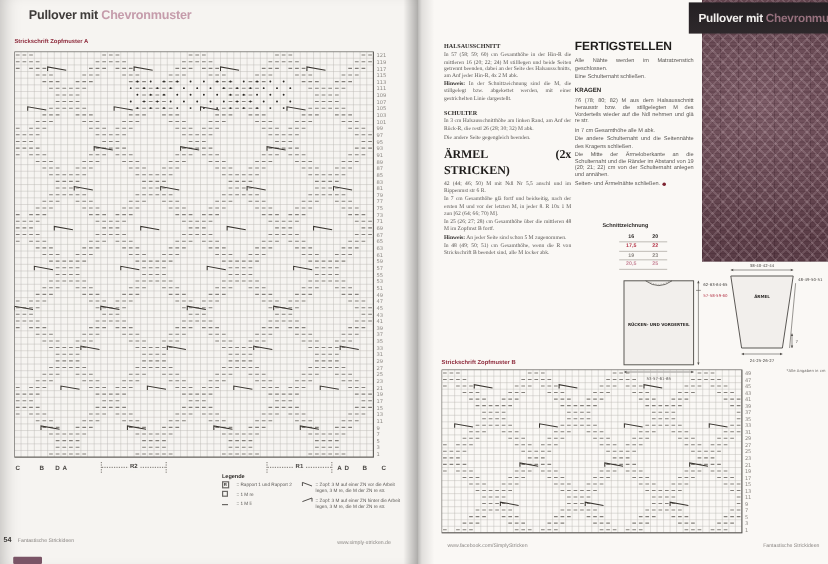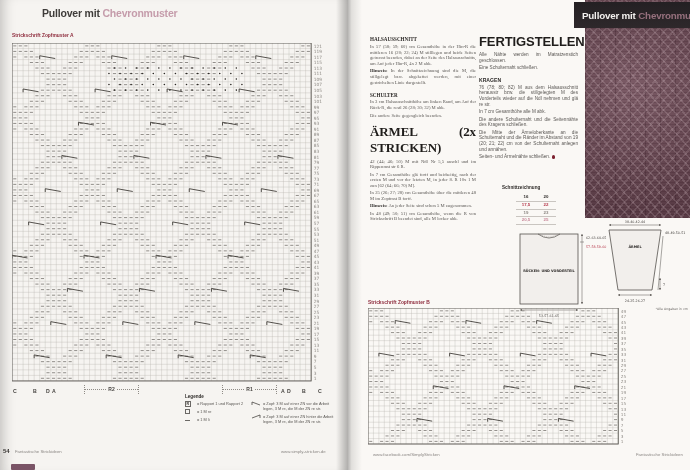--- a/index.html
+++ b/index.html
@@ -23,21 +23,21 @@
   .legend .lg-title{font-weight:bold;font-size:4.6px;color:#2e2b29;margin-bottom:2px;}
   .lg-item{display:flex;align-items:flex-start;margin-bottom:2.5px;}
   .lg-sym{width:10px;flex:0 0 10px;margin-right:2px;position:relative;top:0;}
   .sq{display:inline-block;width:4.5px;height:4.5px;border:.6px solid #6b6865;box-sizing:border-box;}
   .rsym{display:inline-block;width:5.5px;height:5.5px;border:.6px solid #6b6865;box-sizing:border-box;
         font-size:3.6px;font-weight:bold;text-align:center;line-height:4.5px;color:#3a3735;}
   .dash{display:inline-block;width:4.5px;height:1px;background:#6b6865;margin-top:2px;}
   .footer{font-size:4.3px;color:#8a8683;white-space:nowrap;}
   .footer b{font-size:6px;color:#3a3735;margin-right:4px;}
   .col{position:absolute;color:#5a5754;font-size:4.65px;line-height:1.24;text-align:justify;}
-  .col h2{margin:0 0 2px 0;font-size:13px;color:#1f1d1b;letter-spacing:-.1px;}
+  .col h2{margin:0 0 2px 0;font-size:10px;color:#1f1d1b;letter-spacing:-.1px;}
   .col h3{margin:0 0 1.5px 0;font-size:5.1px;color:#2e2b29;}
   .col p{margin:0 0 1.5px 0;}
   .col .gap{height:4.5px;}
   .hint b{color:#2e2b29;}
   .enddot{display:inline-block;width:3.2px;height:3.2px;border-radius:50%;background:#7d2230;vertical-align:middle;margin-left:1.5px;}
   .schem-title{font-size:4.6px;font-weight:bold;color:#2e2b29;}
   .size-table{position:absolute;font-size:4.4px;font-weight:bold;line-height:1.55;}
   .size-table .row{display:flex;border-bottom:.5px solid #c9c5c0;}
   .size-table .c{width:20px;text-align:center;}
   .photo{position:absolute;left:585px;top:0;width:105px;height:218px;background-color:#6d4955;
@@ -54,21 +54,21 @@
   .swatch-corner{position:absolute;left:11px;top:464px;width:24px;height:6px;background:#7a5466;border-radius:1px;}
   svg text{font-family:"DejaVu Sans",sans-serif;}
 </style>
 </head>
 <body>
 
 <div id="stage">
 
   <div class="page left">
 
-    <div class="abs spread-title" style="left:23px;top:7px;padding-left:19px;">
+    <div class="abs spread-title" style="left:5px;top:7px;padding-left:19px;">
       <span>Pullover mit</span>
       <span class="accent">Chevronmuster</span>
     </div>
 
     <div class="abs chart-label" style="left:12px;top:33px;">Strickschrift Zopfmuster A</div>
 
     <svg id="chartA" class="abs" style="left:12px;top:43px;" width="322" height="342">
         <path d="M0.00 0 V337.94 M5.54 0 V337.94 M11.08 0 V337.94 M16.62 0 V337.94 M22.16 0 V337.94 M27.70 0 V337.94 M33.24 0 V337.94 M38.78 0 V337.94 M44.32 0 V337.94 M49.86 0 V337.94 M55.40 0 V337.94 M60.94 0 V337.94 M66.48 0 V337.94 M72.02 0 V337.94 M77.56 0 V337.94 M83.10 0 V337.94 M88.64 0 V337.94 M94.18 0 V337.94 M99.72 0 V337.94 M105.26 0 V337.94 M110.80 0 V337.94 M116.34 0 V337.94 M121.88 0 V337.94 M127.42 0 V337.94 M132.96 0 V337.94 M138.50 0 V337.94 M144.04 0 V337.94 M149.58 0 V337.94 M155.12 0 V337.94 M160.66 0 V337.94 M166.20 0 V337.94 M171.74 0 V337.94 M177.28 0 V337.94 M182.82 0 V337.94 M188.36 0 V337.94 M193.90 0 V337.94 M199.44 0 V337.94 M204.98 0 V337.94 M210.52 0 V337.94 M216.06 0 V337.94 M221.60 0 V337.94 M227.14 0 V337.94 M232.68 0 V337.94 M238.22 0 V337.94 M243.76 0 V337.94 M249.30 0 V337.94 M254.84 0 V337.94 M260.38 0 V337.94 M265.92 0 V337.94 M271.46 0 V337.94 M277.00 0 V337.94 M282.54 0 V337.94 M288.08 0 V337.94 M293.62 0 V337.94 M299.16 0 V337.94 M0 0.00 H299.16 M0 5.54 H299.16 M0 11.08 H299.16 M0 16.62 H299.16 M0 22.16 H299.16 M0 27.70 H299.16 M0 33.24 H299.16 M0 38.78 H299.16 M0 44.32 H299.16 M0 49.86 H299.16 M0 55.40 H299.16 M0 60.94 H299.16 M0 66.48 H299.16 M0 72.02 H299.16 M0 77.56 H299.16 M0 83.10 H299.16 M0 88.64 H299.16 M0 94.18 H299.16 M0 99.72 H299.16 M0 105.26 H299.16 M0 110.80 H299.16 M0 116.34 H299.16 M0 121.88 H299.16 M0 127.42 H299.16 M0 132.96 H299.16 M0 138.50 H299.16 M0 144.04 H299.16 M0 149.58 H299.16 M0 155.12 H299.16 M0 160.66 H299.16 M0 166.20 H299.16 M0 171.74 H299.16 M0 177.28 H299.16 M0 182.82 H299.16 M0 188.36 H299.16 M0 193.90 H299.16 M0 199.44 H299.16 M0 204.98 H299.16 M0 210.52 H299.16 M0 216.06 H299.16 M0 221.60 H299.16 M0 227.14 H299.16 M0 232.68 H299.16 M0 238.22 H299.16 M0 243.76 H299.16 M0 249.30 H299.16 M0 254.84 H299.16 M0 260.38 H299.16 M0 265.92 H299.16 M0 271.46 H299.16 M0 277.00 H299.16 M0 282.54 H299.16 M0 288.08 H299.16 M0 293.62 H299.16 M0 299.16 H299.16 M0 304.70 H299.16 M0 310.24 H299.16 M0 315.78 H299.16 M0 321.32 H299.16 M0 326.86 H299.16 M0 332.40 H299.16 M0 337.94 H299.16 " stroke="#b8b4af" stroke-width=".35" fill="none"></path>
         <path d="M1.22 2.88 h3.10 M6.76 2.88 h3.10 M12.30 2.88 h3.10 M73.24 2.88 h3.10 M78.78 2.88 h3.10 M84.32 2.88 h3.10 M145.26 2.88 h3.10 M150.80 2.88 h3.10 M156.34 2.88 h3.10 M217.28 2.88 h3.10 M222.82 2.88 h3.10 M228.36 2.88 h3.10 M289.30 2.88 h3.10 M294.84 2.88 h3.10 M1.22 8.42 h3.10 M6.76 8.42 h3.10 M12.30 8.42 h3.10 M17.84 8.42 h3.10 M67.70 8.42 h3.10 M73.24 8.42 h3.10 M78.78 8.42 h3.10 M84.32 8.42 h3.10 M89.86 8.42 h3.10 M139.72 8.42 h3.10 M145.26 8.42 h3.10 M150.80 8.42 h3.10 M156.34 8.42 h3.10 M161.88 8.42 h3.10 M211.74 8.42 h3.10 M217.28 8.42 h3.10 M222.82 8.42 h3.10 M228.36 8.42 h3.10 M233.90 8.42 h3.10 M283.76 8.42 h3.10 M289.30 8.42 h3.10 M294.84 8.42 h3.10 M1.22 13.96 h3.10 M12.30 13.96 h3.10 M17.84 13.96 h3.10 M23.38 13.96 h3.10 M62.16 13.96 h3.10 M67.70 13.96 h3.10 M73.24 13.96 h3.10 M84.32 13.96 h3.10 M89.86 13.96 h3.10 M95.40 13.96 h3.10 M134.18 13.96 h3.10 M139.72 13.96 h3.10 M145.26 13.96 h3.10 M156.34 13.96 h3.10 M161.88 13.96 h3.10 M167.42 13.96 h3.10 M206.20 13.96 h3.10 M211.74 13.96 h3.10 M217.28 13.96 h3.10 M228.36 13.96 h3.10 M233.90 13.96 h3.10 M239.44 13.96 h3.10 M278.22 13.96 h3.10 M283.76 13.96 h3.10 M289.30 13.96 h3.10 M17.84 19.50 h3.10 M23.38 19.50 h3.10 M28.92 19.50 h3.10 M56.62 19.50 h3.10 M62.16 19.50 h3.10 M67.70 19.50 h3.10 M89.86 19.50 h3.10 M95.40 19.50 h3.10 M100.94 19.50 h3.10 M128.64 19.50 h3.10 M134.18 19.50 h3.10 M139.72 19.50 h3.10 M161.88 19.50 h3.10 M167.42 19.50 h3.10 M172.96 19.50 h3.10 M200.66 19.50 h3.10 M206.20 19.50 h3.10 M211.74 19.50 h3.10 M233.90 19.50 h3.10 M239.44 19.50 h3.10 M244.98 19.50 h3.10 M272.68 19.50 h3.10 M278.22 19.50 h3.10 M283.76 19.50 h3.10 M23.38 25.04 h3.10 M28.92 25.04 h3.10 M34.46 25.04 h3.10 M51.08 25.04 h3.10 M56.62 25.04 h3.10 M62.16 25.04 h3.10 M95.40 25.04 h3.10 M100.94 25.04 h3.10 M106.48 25.04 h3.10 M123.10 25.04 h3.10 M128.64 25.04 h3.10 M134.18 25.04 h3.10 M167.42 25.04 h3.10 M172.96 25.04 h3.10 M178.50 25.04 h3.10 M195.12 25.04 h3.10 M200.66 25.04 h3.10 M206.20 25.04 h3.10 M239.44 25.04 h3.10 M244.98 25.04 h3.10 M250.52 25.04 h3.10 M267.14 25.04 h3.10 M272.68 25.04 h3.10 M278.22 25.04 h3.10 M28.92 30.58 h3.10 M34.46 30.58 h3.10 M40.00 30.58 h3.10 M45.54 30.58 h3.10 M51.08 30.58 h3.10 M56.62 30.58 h3.10 M100.94 30.58 h3.10 M106.48 30.58 h3.10 M112.02 30.58 h3.10 M117.56 30.58 h3.10 M123.10 30.58 h3.10 M128.64 30.58 h3.10 M172.96 30.58 h3.10 M178.50 30.58 h3.10 M184.04 30.58 h3.10 M189.58 30.58 h3.10 M195.12 30.58 h3.10 M200.66 30.58 h3.10 M244.98 30.58 h3.10 M250.52 30.58 h3.10 M256.06 30.58 h3.10 M261.60 30.58 h3.10 M267.14 30.58 h3.10 M272.68 30.58 h3.10 M34.46 36.12 h3.10 M40.00 36.12 h3.10 M45.54 36.12 h3.10 M51.08 36.12 h3.10 M106.48 36.12 h3.10 M112.02 36.12 h3.10 M117.56 36.12 h3.10 M123.10 36.12 h3.10 M178.50 36.12 h3.10 M184.04 36.12 h3.10 M189.58 36.12 h3.10 M195.12 36.12 h3.10 M250.52 36.12 h3.10 M256.06 36.12 h3.10 M261.60 36.12 h3.10 M267.14 36.12 h3.10 M34.46 41.66 h3.10 M40.00 41.66 h3.10 M45.54 41.66 h3.10 M51.08 41.66 h3.10 M106.48 41.66 h3.10 M112.02 41.66 h3.10 M117.56 41.66 h3.10 M123.10 41.66 h3.10 M178.50 41.66 h3.10 M184.04 41.66 h3.10 M189.58 41.66 h3.10 M195.12 41.66 h3.10 M250.52 41.66 h3.10 M256.06 41.66 h3.10 M261.60 41.66 h3.10 M267.14 41.66 h3.10 M28.92 47.20 h3.10 M34.46 47.20 h3.10 M40.00 47.20 h3.10 M45.54 47.20 h3.10 M51.08 47.20 h3.10 M56.62 47.20 h3.10 M100.94 47.20 h3.10 M106.48 47.20 h3.10 M112.02 47.20 h3.10 M117.56 47.20 h3.10 M123.10 47.20 h3.10 M128.64 47.20 h3.10 M172.96 47.20 h3.10 M178.50 47.20 h3.10 M184.04 47.20 h3.10 M189.58 47.20 h3.10 M195.12 47.20 h3.10 M200.66 47.20 h3.10 M244.98 47.20 h3.10 M250.52 47.20 h3.10 M256.06 47.20 h3.10 M261.60 47.20 h3.10 M267.14 47.20 h3.10 M272.68 47.20 h3.10 M23.38 52.74 h3.10 M28.92 52.74 h3.10 M34.46 52.74 h3.10 M51.08 52.74 h3.10 M56.62 52.74 h3.10 M62.16 52.74 h3.10 M95.40 52.74 h3.10 M100.94 52.74 h3.10 M106.48 52.74 h3.10 M123.10 52.74 h3.10 M128.64 52.74 h3.10 M134.18 52.74 h3.10 M167.42 52.74 h3.10 M172.96 52.74 h3.10 M178.50 52.74 h3.10 M195.12 52.74 h3.10 M200.66 52.74 h3.10 M206.20 52.74 h3.10 M239.44 52.74 h3.10 M244.98 52.74 h3.10 M250.52 52.74 h3.10 M267.14 52.74 h3.10 M272.68 52.74 h3.10 M278.22 52.74 h3.10 M17.84 58.28 h3.10 M23.38 58.28 h3.10 M28.92 58.28 h3.10 M56.62 58.28 h3.10 M62.16 58.28 h3.10 M67.70 58.28 h3.10 M89.86 58.28 h3.10 M95.40 58.28 h3.10 M100.94 58.28 h3.10 M128.64 58.28 h3.10 M134.18 58.28 h3.10 M139.72 58.28 h3.10 M161.88 58.28 h3.10 M167.42 58.28 h3.10 M172.96 58.28 h3.10 M200.66 58.28 h3.10 M206.20 58.28 h3.10 M211.74 58.28 h3.10 M233.90 58.28 h3.10 M239.44 58.28 h3.10 M244.98 58.28 h3.10 M272.68 58.28 h3.10 M278.22 58.28 h3.10 M283.76 58.28 h3.10 M1.22 63.82 h3.10 M12.30 63.82 h3.10 M17.84 63.82 h3.10 M23.38 63.82 h3.10 M62.16 63.82 h3.10 M67.70 63.82 h3.10 M73.24 63.82 h3.10 M84.32 63.82 h3.10 M89.86 63.82 h3.10 M95.40 63.82 h3.10 M134.18 63.82 h3.10 M139.72 63.82 h3.10 M145.26 63.82 h3.10 M156.34 63.82 h3.10 M161.88 63.82 h3.10 M167.42 63.82 h3.10 M206.20 63.82 h3.10 M211.74 63.82 h3.10 M217.28 63.82 h3.10 M228.36 63.82 h3.10 M233.90 63.82 h3.10 M239.44 63.82 h3.10 M278.22 63.82 h3.10 M283.76 63.82 h3.10 M289.30 63.82 h3.10 M1.22 69.36 h3.10 M6.76 69.36 h3.10 M12.30 69.36 h3.10 M17.84 69.36 h3.10 M67.70 69.36 h3.10 M73.24 69.36 h3.10 M78.78 69.36 h3.10 M84.32 69.36 h3.10 M89.86 69.36 h3.10 M139.72 69.36 h3.10 M145.26 69.36 h3.10 M150.80 69.36 h3.10 M156.34 69.36 h3.10 M161.88 69.36 h3.10 M211.74 69.36 h3.10 M217.28 69.36 h3.10 M222.82 69.36 h3.10 M228.36 69.36 h3.10 M233.90 69.36 h3.10 M283.76 69.36 h3.10 M289.30 69.36 h3.10 M294.84 69.36 h3.10 M1.22 74.90 h3.10 M6.76 74.90 h3.10 M12.30 74.90 h3.10 M73.24 74.90 h3.10 M78.78 74.90 h3.10 M84.32 74.90 h3.10 M145.26 74.90 h3.10 M150.80 74.90 h3.10 M156.34 74.90 h3.10 M217.28 74.90 h3.10 M222.82 74.90 h3.10 M228.36 74.90 h3.10 M289.30 74.90 h3.10 M294.84 74.90 h3.10 M1.22 80.44 h3.10 M6.76 80.44 h3.10 M12.30 80.44 h3.10 M17.84 80.44 h3.10 M67.70 80.44 h3.10 M73.24 80.44 h3.10 M78.78 80.44 h3.10 M84.32 80.44 h3.10 M89.86 80.44 h3.10 M139.72 80.44 h3.10 M145.26 80.44 h3.10 M150.80 80.44 h3.10 M156.34 80.44 h3.10 M161.88 80.44 h3.10 M211.74 80.44 h3.10 M217.28 80.44 h3.10 M222.82 80.44 h3.10 M228.36 80.44 h3.10 M233.90 80.44 h3.10 M283.76 80.44 h3.10 M289.30 80.44 h3.10 M294.84 80.44 h3.10 M1.22 85.98 h3.10 M12.30 85.98 h3.10 M17.84 85.98 h3.10 M23.38 85.98 h3.10 M62.16 85.98 h3.10 M67.70 85.98 h3.10 M73.24 85.98 h3.10 M84.32 85.98 h3.10 M89.86 85.98 h3.10 M95.40 85.98 h3.10 M134.18 85.98 h3.10 M139.72 85.98 h3.10 M145.26 85.98 h3.10 M156.34 85.98 h3.10 M161.88 85.98 h3.10 M167.42 85.98 h3.10 M206.20 85.98 h3.10 M211.74 85.98 h3.10 M217.28 85.98 h3.10 M228.36 85.98 h3.10 M233.90 85.98 h3.10 M239.44 85.98 h3.10 M278.22 85.98 h3.10 M283.76 85.98 h3.10 M289.30 85.98 h3.10 M17.84 91.52 h3.10 M23.38 91.52 h3.10 M28.92 91.52 h3.10 M56.62 91.52 h3.10 M62.16 91.52 h3.10 M67.70 91.52 h3.10 M89.86 91.52 h3.10 M95.40 91.52 h3.10 M100.94 91.52 h3.10 M128.64 91.52 h3.10 M134.18 91.52 h3.10 M139.72 91.52 h3.10 M161.88 91.52 h3.10 M167.42 91.52 h3.10 M172.96 91.52 h3.10 M200.66 91.52 h3.10 M206.20 91.52 h3.10 M211.74 91.52 h3.10 M233.90 91.52 h3.10 M239.44 91.52 h3.10 M244.98 91.52 h3.10 M272.68 91.52 h3.10 M278.22 91.52 h3.10 M283.76 91.52 h3.10 M23.38 97.06 h3.10 M28.92 97.06 h3.10 M34.46 97.06 h3.10 M51.08 97.06 h3.10 M56.62 97.06 h3.10 M62.16 97.06 h3.10 M95.40 97.06 h3.10 M100.94 97.06 h3.10 M106.48 97.06 h3.10 M123.10 97.06 h3.10 M128.64 97.06 h3.10 M134.18 97.06 h3.10 M167.42 97.06 h3.10 M172.96 97.06 h3.10 M178.50 97.06 h3.10 M195.12 97.06 h3.10 M200.66 97.06 h3.10 M206.20 97.06 h3.10 M239.44 97.06 h3.10 M244.98 97.06 h3.10 M250.52 97.06 h3.10 M267.14 97.06 h3.10 M272.68 97.06 h3.10 M278.22 97.06 h3.10 M28.92 102.60 h3.10 M34.46 102.60 h3.10 M40.00 102.60 h3.10 M45.54 102.60 h3.10 M51.08 102.60 h3.10 M56.62 102.60 h3.10 M100.94 102.60 h3.10 M106.48 102.60 h3.10 M112.02 102.60 h3.10 M117.56 102.60 h3.10 M123.10 102.60 h3.10 M128.64 102.60 h3.10 M172.96 102.60 h3.10 M178.50 102.60 h3.10 M184.04 102.60 h3.10 M189.58 102.60 h3.10 M195.12 102.60 h3.10 M200.66 102.60 h3.10 M244.98 102.60 h3.10 M250.52 102.60 h3.10 M256.06 102.60 h3.10 M261.60 102.60 h3.10 M267.14 102.60 h3.10 M272.68 102.60 h3.10 M34.46 108.14 h3.10 M40.00 108.14 h3.10 M45.54 108.14 h3.10 M51.08 108.14 h3.10 M106.48 108.14 h3.10 M112.02 108.14 h3.10 M117.56 108.14 h3.10 M123.10 108.14 h3.10 M178.50 108.14 h3.10 M184.04 108.14 h3.10 M189.58 108.14 h3.10 M195.12 108.14 h3.10 M250.52 108.14 h3.10 M256.06 108.14 h3.10 M261.60 108.14 h3.10 M267.14 108.14 h3.10 M34.46 113.68 h3.10 M40.00 113.68 h3.10 M45.54 113.68 h3.10 M51.08 113.68 h3.10 M106.48 113.68 h3.10 M112.02 113.68 h3.10 M117.56 113.68 h3.10 M123.10 113.68 h3.10 M178.50 113.68 h3.10 M184.04 113.68 h3.10 M189.58 113.68 h3.10 M195.12 113.68 h3.10 M250.52 113.68 h3.10 M256.06 113.68 h3.10 M261.60 113.68 h3.10 M267.14 113.68 h3.10 M28.92 119.22 h3.10 M34.46 119.22 h3.10 M40.00 119.22 h3.10 M45.54 119.22 h3.10 M51.08 119.22 h3.10 M56.62 119.22 h3.10 M100.94 119.22 h3.10 M106.48 119.22 h3.10 M112.02 119.22 h3.10 M117.56 119.22 h3.10 M123.10 119.22 h3.10 M128.64 119.22 h3.10 M172.96 119.22 h3.10 M178.50 119.22 h3.10 M184.04 119.22 h3.10 M189.58 119.22 h3.10 M195.12 119.22 h3.10 M200.66 119.22 h3.10 M244.98 119.22 h3.10 M250.52 119.22 h3.10 M256.06 119.22 h3.10 M261.60 119.22 h3.10 M267.14 119.22 h3.10 M272.68 119.22 h3.10 M23.38 124.76 h3.10 M28.92 124.76 h3.10 M34.46 124.76 h3.10 M51.08 124.76 h3.10 M56.62 124.76 h3.10 M62.16 124.76 h3.10 M95.40 124.76 h3.10 M100.94 124.76 h3.10 M106.48 124.76 h3.10 M123.10 124.76 h3.10 M128.64 124.76 h3.10 M134.18 124.76 h3.10 M167.42 124.76 h3.10 M172.96 124.76 h3.10 M178.50 124.76 h3.10 M195.12 124.76 h3.10 M200.66 124.76 h3.10 M206.20 124.76 h3.10 M239.44 124.76 h3.10 M244.98 124.76 h3.10 M250.52 124.76 h3.10 M267.14 124.76 h3.10 M272.68 124.76 h3.10 M278.22 124.76 h3.10 M17.84 130.30 h3.10 M23.38 130.30 h3.10 M28.92 130.30 h3.10 M56.62 130.30 h3.10 M62.16 130.30 h3.10 M67.70 130.30 h3.10 M89.86 130.30 h3.10 M95.40 130.30 h3.10 M100.94 130.30 h3.10 M128.64 130.30 h3.10 M134.18 130.30 h3.10 M139.72 130.30 h3.10 M161.88 130.30 h3.10 M167.42 130.30 h3.10 M172.96 130.30 h3.10 M200.66 130.30 h3.10 M206.20 130.30 h3.10 M211.74 130.30 h3.10 M233.90 130.30 h3.10 M239.44 130.30 h3.10 M244.98 130.30 h3.10 M272.68 130.30 h3.10 M278.22 130.30 h3.10 M283.76 130.30 h3.10 M1.22 135.84 h3.10 M12.30 135.84 h3.10 M17.84 135.84 h3.10 M23.38 135.84 h3.10 M62.16 135.84 h3.10 M67.70 135.84 h3.10 M73.24 135.84 h3.10 M84.32 135.84 h3.10 M89.86 135.84 h3.10 M95.40 135.84 h3.10 M134.18 135.84 h3.10 M139.72 135.84 h3.10 M145.26 135.84 h3.10 M156.34 135.84 h3.10 M161.88 135.84 h3.10 M167.42 135.84 h3.10 M206.20 135.84 h3.10 M211.74 135.84 h3.10 M217.28 135.84 h3.10 M228.36 135.84 h3.10 M233.90 135.84 h3.10 M239.44 135.84 h3.10 M278.22 135.84 h3.10 M283.76 135.84 h3.10 M289.30 135.84 h3.10 M1.22 141.38 h3.10 M6.76 141.38 h3.10 M12.30 141.38 h3.10 M17.84 141.38 h3.10 M67.70 141.38 h3.10 M73.24 141.38 h3.10 M78.78 141.38 h3.10 M84.32 141.38 h3.10 M89.86 141.38 h3.10 M139.72 141.38 h3.10 M145.26 141.38 h3.10 M150.80 141.38 h3.10 M156.34 141.38 h3.10 M161.88 141.38 h3.10 M211.74 141.38 h3.10 M217.28 141.38 h3.10 M222.82 141.38 h3.10 M228.36 141.38 h3.10 M233.90 141.38 h3.10 M283.76 141.38 h3.10 M289.30 141.38 h3.10 M294.84 141.38 h3.10 M1.22 146.92 h3.10 M6.76 146.92 h3.10 M12.30 146.92 h3.10 M73.24 146.92 h3.10 M78.78 146.92 h3.10 M84.32 146.92 h3.10 M145.26 146.92 h3.10 M150.80 146.92 h3.10 M156.34 146.92 h3.10 M217.28 146.92 h3.10 M222.82 146.92 h3.10 M228.36 146.92 h3.10 M289.30 146.92 h3.10 M294.84 146.92 h3.10 M1.22 152.46 h3.10 M6.76 152.46 h3.10 M12.30 152.46 h3.10 M17.84 152.46 h3.10 M67.70 152.46 h3.10 M73.24 152.46 h3.10 M78.78 152.46 h3.10 M84.32 152.46 h3.10 M89.86 152.46 h3.10 M139.72 152.46 h3.10 M145.26 152.46 h3.10 M150.80 152.46 h3.10 M156.34 152.46 h3.10 M161.88 152.46 h3.10 M211.74 152.46 h3.10 M217.28 152.46 h3.10 M222.82 152.46 h3.10 M228.36 152.46 h3.10 M233.90 152.46 h3.10 M283.76 152.46 h3.10 M289.30 152.46 h3.10 M294.84 152.46 h3.10 M1.22 158.00 h3.10 M12.30 158.00 h3.10 M17.84 158.00 h3.10 M23.38 158.00 h3.10 M62.16 158.00 h3.10 M67.70 158.00 h3.10 M73.24 158.00 h3.10 M84.32 158.00 h3.10 M89.86 158.00 h3.10 M95.40 158.00 h3.10 M134.18 158.00 h3.10 M139.72 158.00 h3.10 M145.26 158.00 h3.10 M156.34 158.00 h3.10 M161.88 158.00 h3.10 M167.42 158.00 h3.10 M206.20 158.00 h3.10 M211.74 158.00 h3.10 M217.28 158.00 h3.10 M228.36 158.00 h3.10 M233.90 158.00 h3.10 M239.44 158.00 h3.10 M278.22 158.00 h3.10 M283.76 158.00 h3.10 M289.30 158.00 h3.10 M17.84 163.54 h3.10 M23.38 163.54 h3.10 M28.92 163.54 h3.10 M56.62 163.54 h3.10 M62.16 163.54 h3.10 M67.70 163.54 h3.10 M89.86 163.54 h3.10 M95.40 163.54 h3.10 M100.94 163.54 h3.10 M128.64 163.54 h3.10 M134.18 163.54 h3.10 M139.72 163.54 h3.10 M161.88 163.54 h3.10 M167.42 163.54 h3.10 M172.96 163.54 h3.10 M200.66 163.54 h3.10 M206.20 163.54 h3.10 M211.74 163.54 h3.10 M233.90 163.54 h3.10 M239.44 163.54 h3.10 M244.98 163.54 h3.10 M272.68 163.54 h3.10 M278.22 163.54 h3.10 M283.76 163.54 h3.10 M23.38 169.08 h3.10 M28.92 169.08 h3.10 M34.46 169.08 h3.10 M51.08 169.08 h3.10 M56.62 169.08 h3.10 M62.16 169.08 h3.10 M95.40 169.08 h3.10 M100.94 169.08 h3.10 M106.48 169.08 h3.10 M123.10 169.08 h3.10 M128.64 169.08 h3.10 M134.18 169.08 h3.10 M167.42 169.08 h3.10 M172.96 169.08 h3.10 M178.50 169.08 h3.10 M195.12 169.08 h3.10 M200.66 169.08 h3.10 M206.20 169.08 h3.10 M239.44 169.08 h3.10 M244.98 169.08 h3.10 M250.52 169.08 h3.10 M267.14 169.08 h3.10 M272.68 169.08 h3.10 M278.22 169.08 h3.10 M28.92 174.62 h3.10 M34.46 174.62 h3.10 M40.00 174.62 h3.10 M45.54 174.62 h3.10 M51.08 174.62 h3.10 M56.62 174.62 h3.10 M100.94 174.62 h3.10 M106.48 174.62 h3.10 M112.02 174.62 h3.10 M117.56 174.62 h3.10 M123.10 174.62 h3.10 M128.64 174.62 h3.10 M172.96 174.62 h3.10 M178.50 174.62 h3.10 M184.04 174.62 h3.10 M189.58 174.62 h3.10 M195.12 174.62 h3.10 M200.66 174.62 h3.10 M244.98 174.62 h3.10 M250.52 174.62 h3.10 M256.06 174.62 h3.10 M261.60 174.62 h3.10 M267.14 174.62 h3.10 M272.68 174.62 h3.10 M34.46 180.16 h3.10 M40.00 180.16 h3.10 M45.54 180.16 h3.10 M51.08 180.16 h3.10 M106.48 180.16 h3.10 M112.02 180.16 h3.10 M117.56 180.16 h3.10 M123.10 180.16 h3.10 M178.50 180.16 h3.10 M184.04 180.16 h3.10 M189.58 180.16 h3.10 M195.12 180.16 h3.10 M250.52 180.16 h3.10 M256.06 180.16 h3.10 M261.60 180.16 h3.10 M267.14 180.16 h3.10 M34.46 185.70 h3.10 M40.00 185.70 h3.10 M45.54 185.70 h3.10 M51.08 185.70 h3.10 M106.48 185.70 h3.10 M112.02 185.70 h3.10 M117.56 185.70 h3.10 M123.10 185.70 h3.10 M178.50 185.70 h3.10 M184.04 185.70 h3.10 M189.58 185.70 h3.10 M195.12 185.70 h3.10 M250.52 185.70 h3.10 M256.06 185.70 h3.10 M261.60 185.70 h3.10 M267.14 185.70 h3.10 M28.92 191.24 h3.10 M34.46 191.24 h3.10 M40.00 191.24 h3.10 M45.54 191.24 h3.10 M51.08 191.24 h3.10 M56.62 191.24 h3.10 M100.94 191.24 h3.10 M106.48 191.24 h3.10 M112.02 191.24 h3.10 M117.56 191.24 h3.10 M123.10 191.24 h3.10 M128.64 191.24 h3.10 M172.96 191.24 h3.10 M178.50 191.24 h3.10 M184.04 191.24 h3.10 M189.58 191.24 h3.10 M195.12 191.24 h3.10 M200.66 191.24 h3.10 M244.98 191.24 h3.10 M250.52 191.24 h3.10 M256.06 191.24 h3.10 M261.60 191.24 h3.10 M267.14 191.24 h3.10 M272.68 191.24 h3.10 M23.38 196.78 h3.10 M28.92 196.78 h3.10 M34.46 196.78 h3.10 M51.08 196.78 h3.10 M56.62 196.78 h3.10 M62.16 196.78 h3.10 M95.40 196.78 h3.10 M100.94 196.78 h3.10 M106.48 196.78 h3.10 M123.10 196.78 h3.10 M128.64 196.78 h3.10 M134.18 196.78 h3.10 M167.42 196.78 h3.10 M172.96 196.78 h3.10 M178.50 196.78 h3.10 M195.12 196.78 h3.10 M200.66 196.78 h3.10 M206.20 196.78 h3.10 M239.44 196.78 h3.10 M244.98 196.78 h3.10 M250.52 196.78 h3.10 M267.14 196.78 h3.10 M272.68 196.78 h3.10 M278.22 196.78 h3.10 M17.84 202.32 h3.10 M23.38 202.32 h3.10 M28.92 202.32 h3.10 M56.62 202.32 h3.10 M62.16 202.32 h3.10 M67.70 202.32 h3.10 M89.86 202.32 h3.10 M95.40 202.32 h3.10 M100.94 202.32 h3.10 M128.64 202.32 h3.10 M134.18 202.32 h3.10 M139.72 202.32 h3.10 M161.88 202.32 h3.10 M167.42 202.32 h3.10 M172.96 202.32 h3.10 M200.66 202.32 h3.10 M206.20 202.32 h3.10 M211.74 202.32 h3.10 M233.90 202.32 h3.10 M239.44 202.32 h3.10 M244.98 202.32 h3.10 M272.68 202.32 h3.10 M278.22 202.32 h3.10 M283.76 202.32 h3.10 M1.22 207.86 h3.10 M12.30 207.86 h3.10 M17.84 207.86 h3.10 M23.38 207.86 h3.10 M62.16 207.86 h3.10 M67.70 207.86 h3.10 M73.24 207.86 h3.10 M84.32 207.86 h3.10 M89.86 207.86 h3.10 M95.40 207.86 h3.10 M134.18 207.86 h3.10 M139.72 207.86 h3.10 M145.26 207.86 h3.10 M156.34 207.86 h3.10 M161.88 207.86 h3.10 M167.42 207.86 h3.10 M206.20 207.86 h3.10 M211.74 207.86 h3.10 M217.28 207.86 h3.10 M228.36 207.86 h3.10 M233.90 207.86 h3.10 M239.44 207.86 h3.10 M278.22 207.86 h3.10 M283.76 207.86 h3.10 M289.30 207.86 h3.10 M1.22 213.40 h3.10 M6.76 213.40 h3.10 M12.30 213.40 h3.10 M17.84 213.40 h3.10 M67.70 213.40 h3.10 M73.24 213.40 h3.10 M78.78 213.40 h3.10 M84.32 213.40 h3.10 M89.86 213.40 h3.10 M139.72 213.40 h3.10 M145.26 213.40 h3.10 M150.80 213.40 h3.10 M156.34 213.40 h3.10 M161.88 213.40 h3.10 M211.74 213.40 h3.10 M217.28 213.40 h3.10 M222.82 213.40 h3.10 M228.36 213.40 h3.10 M233.90 213.40 h3.10 M283.76 213.40 h3.10 M289.30 213.40 h3.10 M294.84 213.40 h3.10 M1.22 218.94 h3.10 M6.76 218.94 h3.10 M12.30 218.94 h3.10 M73.24 218.94 h3.10 M78.78 218.94 h3.10 M84.32 218.94 h3.10 M145.26 218.94 h3.10 M150.80 218.94 h3.10 M156.34 218.94 h3.10 M217.28 218.94 h3.10 M222.82 218.94 h3.10 M228.36 218.94 h3.10 M289.30 218.94 h3.10 M294.84 218.94 h3.10 M1.22 224.48 h3.10 M6.76 224.48 h3.10 M12.30 224.48 h3.10 M17.84 224.48 h3.10 M67.70 224.48 h3.10 M73.24 224.48 h3.10 M78.78 224.48 h3.10 M84.32 224.48 h3.10 M89.86 224.48 h3.10 M139.72 224.48 h3.10 M145.26 224.48 h3.10 M150.80 224.48 h3.10 M156.34 224.48 h3.10 M161.88 224.48 h3.10 M211.74 224.48 h3.10 M217.28 224.48 h3.10 M222.82 224.48 h3.10 M228.36 224.48 h3.10 M233.90 224.48 h3.10 M283.76 224.48 h3.10 M289.30 224.48 h3.10 M294.84 224.48 h3.10 M1.22 230.02 h3.10 M12.30 230.02 h3.10 M17.84 230.02 h3.10 M23.38 230.02 h3.10 M62.16 230.02 h3.10 M67.70 230.02 h3.10 M73.24 230.02 h3.10 M84.32 230.02 h3.10 M89.86 230.02 h3.10 M95.40 230.02 h3.10 M134.18 230.02 h3.10 M139.72 230.02 h3.10 M145.26 230.02 h3.10 M156.34 230.02 h3.10 M161.88 230.02 h3.10 M167.42 230.02 h3.10 M206.20 230.02 h3.10 M211.74 230.02 h3.10 M217.28 230.02 h3.10 M228.36 230.02 h3.10 M233.90 230.02 h3.10 M239.44 230.02 h3.10 M278.22 230.02 h3.10 M283.76 230.02 h3.10 M289.30 230.02 h3.10 M17.84 235.56 h3.10 M23.38 235.56 h3.10 M28.92 235.56 h3.10 M56.62 235.56 h3.10 M62.16 235.56 h3.10 M67.70 235.56 h3.10 M89.86 235.56 h3.10 M95.40 235.56 h3.10 M100.94 235.56 h3.10 M128.64 235.56 h3.10 M134.18 235.56 h3.10 M139.72 235.56 h3.10 M161.88 235.56 h3.10 M167.42 235.56 h3.10 M172.96 235.56 h3.10 M200.66 235.56 h3.10 M206.20 235.56 h3.10 M211.74 235.56 h3.10 M233.90 235.56 h3.10 M239.44 235.56 h3.10 M244.98 235.56 h3.10 M272.68 235.56 h3.10 M278.22 235.56 h3.10 M283.76 235.56 h3.10 M23.38 241.10 h3.10 M28.92 241.10 h3.10 M34.46 241.10 h3.10 M51.08 241.10 h3.10 M56.62 241.10 h3.10 M62.16 241.10 h3.10 M95.40 241.10 h3.10 M100.94 241.10 h3.10 M106.48 241.10 h3.10 M123.10 241.10 h3.10 M128.64 241.10 h3.10 M134.18 241.10 h3.10 M167.42 241.10 h3.10 M172.96 241.10 h3.10 M178.50 241.10 h3.10 M195.12 241.10 h3.10 M200.66 241.10 h3.10 M206.20 241.10 h3.10 M239.44 241.10 h3.10 M244.98 241.10 h3.10 M250.52 241.10 h3.10 M267.14 241.10 h3.10 M272.68 241.10 h3.10 M278.22 241.10 h3.10 M28.92 246.64 h3.10 M34.46 246.64 h3.10 M40.00 246.64 h3.10 M45.54 246.64 h3.10 M51.08 246.64 h3.10 M56.62 246.64 h3.10 M100.94 246.64 h3.10 M106.48 246.64 h3.10 M112.02 246.64 h3.10 M117.56 246.64 h3.10 M123.10 246.64 h3.10 M128.64 246.64 h3.10 M172.96 246.64 h3.10 M178.50 246.64 h3.10 M184.04 246.64 h3.10 M189.58 246.64 h3.10 M195.12 246.64 h3.10 M200.66 246.64 h3.10 M244.98 246.64 h3.10 M250.52 246.64 h3.10 M256.06 246.64 h3.10 M261.60 246.64 h3.10 M267.14 246.64 h3.10 M272.68 246.64 h3.10 M34.46 252.18 h3.10 M40.00 252.18 h3.10 M45.54 252.18 h3.10 M51.08 252.18 h3.10 M106.48 252.18 h3.10 M112.02 252.18 h3.10 M117.56 252.18 h3.10 M123.10 252.18 h3.10 M178.50 252.18 h3.10 M184.04 252.18 h3.10 M189.58 252.18 h3.10 M195.12 252.18 h3.10 M250.52 252.18 h3.10 M256.06 252.18 h3.10 M261.60 252.18 h3.10 M267.14 252.18 h3.10 M34.46 257.72 h3.10 M40.00 257.72 h3.10 M45.54 257.72 h3.10 M51.08 257.72 h3.10 M106.48 257.72 h3.10 M112.02 257.72 h3.10 M117.56 257.72 h3.10 M123.10 257.72 h3.10 M178.50 257.72 h3.10 M184.04 257.72 h3.10 M189.58 257.72 h3.10 M195.12 257.72 h3.10 M250.52 257.72 h3.10 M256.06 257.72 h3.10 M261.60 257.72 h3.10 M267.14 257.72 h3.10 M28.92 263.26 h3.10 M34.46 263.26 h3.10 M40.00 263.26 h3.10 M45.54 263.26 h3.10 M51.08 263.26 h3.10 M56.62 263.26 h3.10 M100.94 263.26 h3.10 M106.48 263.26 h3.10 M112.02 263.26 h3.10 M117.56 263.26 h3.10 M123.10 263.26 h3.10 M128.64 263.26 h3.10 M172.96 263.26 h3.10 M178.50 263.26 h3.10 M184.04 263.26 h3.10 M189.58 263.26 h3.10 M195.12 263.26 h3.10 M200.66 263.26 h3.10 M244.98 263.26 h3.10 M250.52 263.26 h3.10 M256.06 263.26 h3.10 M261.60 263.26 h3.10 M267.14 263.26 h3.10 M272.68 263.26 h3.10 M23.38 268.80 h3.10 M28.92 268.80 h3.10 M34.46 268.80 h3.10 M51.08 268.80 h3.10 M56.62 268.80 h3.10 M62.16 268.80 h3.10 M95.40 268.80 h3.10 M100.94 268.80 h3.10 M106.48 268.80 h3.10 M123.10 268.80 h3.10 M128.64 268.80 h3.10 M134.18 268.80 h3.10 M167.42 268.80 h3.10 M172.96 268.80 h3.10 M178.50 268.80 h3.10 M195.12 268.80 h3.10 M200.66 268.80 h3.10 M206.20 268.80 h3.10 M239.44 268.80 h3.10 M244.98 268.80 h3.10 M250.52 268.80 h3.10 M267.14 268.80 h3.10 M272.68 268.80 h3.10 M278.22 268.80 h3.10 M17.84 274.34 h3.10 M23.38 274.34 h3.10 M28.92 274.34 h3.10 M56.62 274.34 h3.10 M62.16 274.34 h3.10 M67.70 274.34 h3.10 M89.86 274.34 h3.10 M95.40 274.34 h3.10 M100.94 274.34 h3.10 M128.64 274.34 h3.10 M134.18 274.34 h3.10 M139.72 274.34 h3.10 M161.88 274.34 h3.10 M167.42 274.34 h3.10 M172.96 274.34 h3.10 M200.66 274.34 h3.10 M206.20 274.34 h3.10 M211.74 274.34 h3.10 M233.90 274.34 h3.10 M239.44 274.34 h3.10 M244.98 274.34 h3.10 M272.68 274.34 h3.10 M278.22 274.34 h3.10 M283.76 274.34 h3.10 M1.22 279.88 h3.10 M12.30 279.88 h3.10 M17.84 279.88 h3.10 M23.38 279.88 h3.10 M62.16 279.88 h3.10 M67.70 279.88 h3.10 M73.24 279.88 h3.10 M84.32 279.88 h3.10 M89.86 279.88 h3.10 M95.40 279.88 h3.10 M134.18 279.88 h3.10 M139.72 279.88 h3.10 M145.26 279.88 h3.10 M156.34 279.88 h3.10 M161.88 279.88 h3.10 M167.42 279.88 h3.10 M206.20 279.88 h3.10 M211.74 279.88 h3.10 M217.28 279.88 h3.10 M228.36 279.88 h3.10 M233.90 279.88 h3.10 M239.44 279.88 h3.10 M278.22 279.88 h3.10 M283.76 279.88 h3.10 M289.30 279.88 h3.10 M1.22 285.42 h3.10 M6.76 285.42 h3.10 M12.30 285.42 h3.10 M17.84 285.42 h3.10 M67.70 285.42 h3.10 M73.24 285.42 h3.10 M78.78 285.42 h3.10 M84.32 285.42 h3.10 M89.86 285.42 h3.10 M139.72 285.42 h3.10 M145.26 285.42 h3.10 M150.80 285.42 h3.10 M156.34 285.42 h3.10 M161.88 285.42 h3.10 M211.74 285.42 h3.10 M217.28 285.42 h3.10 M222.82 285.42 h3.10 M228.36 285.42 h3.10 M233.90 285.42 h3.10 M283.76 285.42 h3.10 M289.30 285.42 h3.10 M294.84 285.42 h3.10 M1.22 290.96 h3.10 M6.76 290.96 h3.10 M12.30 290.96 h3.10 M73.24 290.96 h3.10 M78.78 290.96 h3.10 M84.32 290.96 h3.10 M145.26 290.96 h3.10 M150.80 290.96 h3.10 M156.34 290.96 h3.10 M217.28 290.96 h3.10 M222.82 290.96 h3.10 M228.36 290.96 h3.10 M289.30 290.96 h3.10 M294.84 290.96 h3.10 M1.22 296.50 h3.10 M6.76 296.50 h3.10 M12.30 296.50 h3.10 M17.84 296.50 h3.10 M67.70 296.50 h3.10 M73.24 296.50 h3.10 M78.78 296.50 h3.10 M84.32 296.50 h3.10 M89.86 296.50 h3.10 M139.72 296.50 h3.10 M145.26 296.50 h3.10 M150.80 296.50 h3.10 M156.34 296.50 h3.10 M161.88 296.50 h3.10 M211.74 296.50 h3.10 M217.28 296.50 h3.10 M222.82 296.50 h3.10 M228.36 296.50 h3.10 M233.90 296.50 h3.10 M283.76 296.50 h3.10 M289.30 296.50 h3.10 M294.84 296.50 h3.10 M1.22 302.04 h3.10 M12.30 302.04 h3.10 M17.84 302.04 h3.10 M23.38 302.04 h3.10 M62.16 302.04 h3.10 M67.70 302.04 h3.10 M73.24 302.04 h3.10 M84.32 302.04 h3.10 M89.86 302.04 h3.10 M95.40 302.04 h3.10 M134.18 302.04 h3.10 M139.72 302.04 h3.10 M145.26 302.04 h3.10 M156.34 302.04 h3.10 M161.88 302.04 h3.10 M167.42 302.04 h3.10 M206.20 302.04 h3.10 M211.74 302.04 h3.10 M217.28 302.04 h3.10 M228.36 302.04 h3.10 M233.90 302.04 h3.10 M239.44 302.04 h3.10 M278.22 302.04 h3.10 M283.76 302.04 h3.10 M289.30 302.04 h3.10 M17.84 307.58 h3.10 M23.38 307.58 h3.10 M28.92 307.58 h3.10 M56.62 307.58 h3.10 M62.16 307.58 h3.10 M67.70 307.58 h3.10 M89.86 307.58 h3.10 M95.40 307.58 h3.10 M100.94 307.58 h3.10 M128.64 307.58 h3.10 M134.18 307.58 h3.10 M139.72 307.58 h3.10 M161.88 307.58 h3.10 M167.42 307.58 h3.10 M172.96 307.58 h3.10 M200.66 307.58 h3.10 M206.20 307.58 h3.10 M211.74 307.58 h3.10 M233.90 307.58 h3.10 M239.44 307.58 h3.10 M244.98 307.58 h3.10 M272.68 307.58 h3.10 M278.22 307.58 h3.10 M283.76 307.58 h3.10 M23.38 313.12 h3.10 M28.92 313.12 h3.10 M34.46 313.12 h3.10 M51.08 313.12 h3.10 M56.62 313.12 h3.10 M62.16 313.12 h3.10 M95.40 313.12 h3.10 M100.94 313.12 h3.10 M106.48 313.12 h3.10 M123.10 313.12 h3.10 M128.64 313.12 h3.10 M134.18 313.12 h3.10 M167.42 313.12 h3.10 M172.96 313.12 h3.10 M178.50 313.12 h3.10 M195.12 313.12 h3.10 M200.66 313.12 h3.10 M206.20 313.12 h3.10 M239.44 313.12 h3.10 M244.98 313.12 h3.10 M250.52 313.12 h3.10 M267.14 313.12 h3.10 M272.68 313.12 h3.10 M278.22 313.12 h3.10 M28.92 318.66 h3.10 M34.46 318.66 h3.10 M40.00 318.66 h3.10 M45.54 318.66 h3.10 M51.08 318.66 h3.10 M56.62 318.66 h3.10 M100.94 318.66 h3.10 M106.48 318.66 h3.10 M112.02 318.66 h3.10 M117.56 318.66 h3.10 M123.10 318.66 h3.10 M128.64 318.66 h3.10 M172.96 318.66 h3.10 M178.50 318.66 h3.10 M184.04 318.66 h3.10 M189.58 318.66 h3.10 M195.12 318.66 h3.10 M200.66 318.66 h3.10 M244.98 318.66 h3.10 M250.52 318.66 h3.10 M256.06 318.66 h3.10 M261.60 318.66 h3.10 M267.14 318.66 h3.10 M272.68 318.66 h3.10 M34.46 324.20 h3.10 M40.00 324.20 h3.10 M45.54 324.20 h3.10 M51.08 324.20 h3.10 M106.48 324.20 h3.10 M112.02 324.20 h3.10 M117.56 324.20 h3.10 M123.10 324.20 h3.10 M178.50 324.20 h3.10 M184.04 324.20 h3.10 M189.58 324.20 h3.10 M195.12 324.20 h3.10 M250.52 324.20 h3.10 M256.06 324.20 h3.10 M261.60 324.20 h3.10 M267.14 324.20 h3.10 M34.46 329.74 h3.10 M40.00 329.74 h3.10 M45.54 329.74 h3.10 M51.08 329.74 h3.10 M106.48 329.74 h3.10 M112.02 329.74 h3.10 M117.56 329.74 h3.10 M123.10 329.74 h3.10 M178.50 329.74 h3.10 M184.04 329.74 h3.10 M189.58 329.74 h3.10 M195.12 329.74 h3.10 M250.52 329.74 h3.10 M256.06 329.74 h3.10 M261.60 329.74 h3.10 M267.14 329.74 h3.10 M28.92 335.28 h3.10 M34.46 335.28 h3.10 M40.00 335.28 h3.10 M45.54 335.28 h3.10 M51.08 335.28 h3.10 M56.62 335.28 h3.10 M100.94 335.28 h3.10 M106.48 335.28 h3.10 M112.02 335.28 h3.10 M117.56 335.28 h3.10 M123.10 335.28 h3.10 M128.64 335.28 h3.10 M172.96 335.28 h3.10 M178.50 335.28 h3.10 M184.04 335.28 h3.10 M189.58 335.28 h3.10 M195.12 335.28 h3.10 M200.66 335.28 h3.10 M244.98 335.28 h3.10 M250.52 335.28 h3.10 M256.06 335.28 h3.10 M261.60 335.28 h3.10 M267.14 335.28 h3.10 M272.68 335.28 h3.10 " stroke="#84807b" stroke-width="0.8864000000000001" fill="none"></path>
         <path d="M27.70 16.07 v-3.32 l15.51 2.77 M99.72 16.07 v-3.32 l15.51 2.77 M171.74 16.07 v-3.32 l15.51 2.77 M243.76 16.07 v-3.32 l15.51 2.77 M11.08 49.31 v-3.32 l15.51 2.77 M83.10 49.31 v-3.32 l15.51 2.77 M155.12 49.31 v-3.32 l15.51 2.77 M227.14 49.31 v-3.32 l15.51 2.77 M66.48 82.55 v-3.32 l15.51 2.77 M138.50 82.55 v-3.32 l15.51 2.77 M210.52 82.55 v-3.32 l15.51 2.77 M49.86 115.79 v-3.32 l15.51 2.77 M121.88 115.79 v-3.32 l15.51 2.77 M193.90 115.79 v-3.32 l15.51 2.77 M265.92 115.79 v-3.32 l15.51 2.77 M33.24 149.03 v-3.32 l15.51 2.77 M105.26 149.03 v-3.32 l15.51 2.77 M177.28 149.03 v-3.32 l15.51 2.77 M249.30 149.03 v-3.32 l15.51 2.77 M16.62 182.27 v-3.32 l15.51 2.77 M88.64 182.27 v-3.32 l15.51 2.77 M160.66 182.27 v-3.32 l15.51 2.77 M232.68 182.27 v-3.32 l15.51 2.77 M0.00 215.51 v-3.32 l15.51 2.77 M72.02 215.51 v-3.32 l15.51 2.77 M144.04 215.51 v-3.32 l15.51 2.77 M216.06 215.51 v-3.32 l15.51 2.77 M55.40 248.75 v-3.32 l15.51 2.77 M127.42 248.75 v-3.32 l15.51 2.77 M199.44 248.75 v-3.32 l15.51 2.77 M271.46 248.75 v-3.32 l15.51 2.77 M38.78 281.99 v-3.32 l15.51 2.77 M110.80 281.99 v-3.32 l15.51 2.77 M182.82 281.99 v-3.32 l15.51 2.77 M254.84 281.99 v-3.32 l15.51 2.77 M22.16 315.23 v-3.32 l15.51 2.77 M94.18 315.23 v-3.32 l15.51 2.77 M166.20 315.23 v-3.32 l15.51 2.77 M238.22 315.23 v-3.32 l15.51 2.77 " stroke="#38342f" stroke-width=".85" fill="none"></path>

